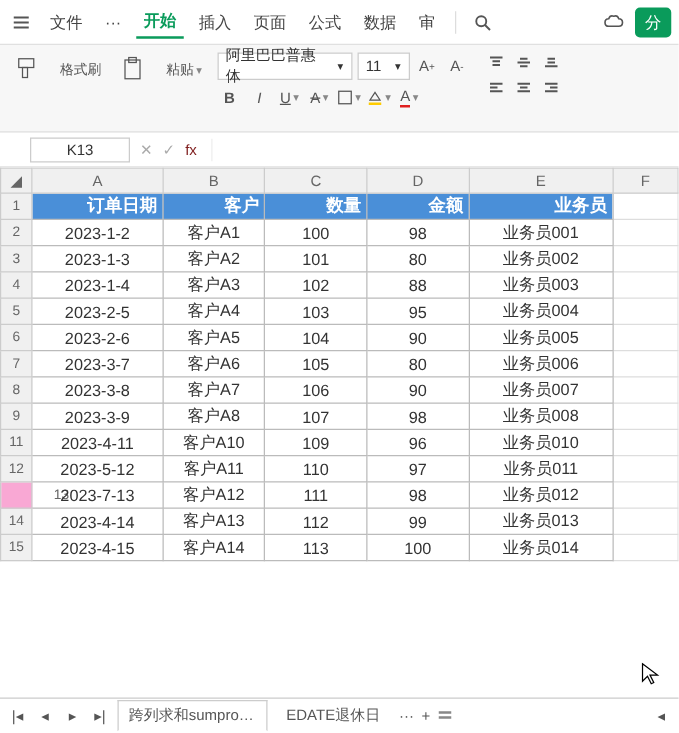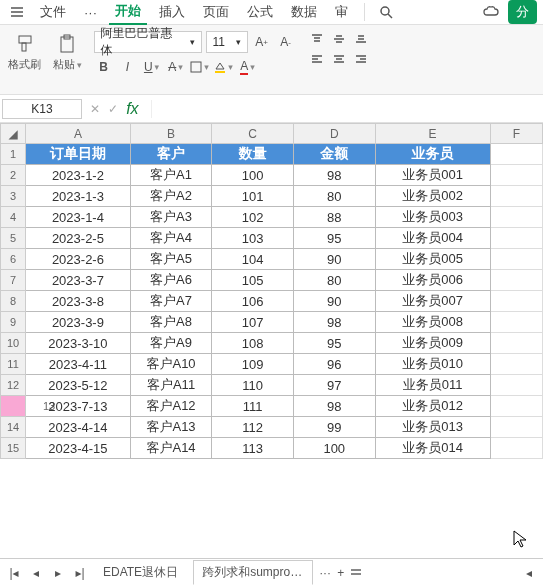--- a/index.html
+++ b/index.html
@@ -1,48 +1,48 @@
 <!DOCTYPE html>
 <html><head>
 <meta charset="utf-8">
 <style>
 * { box-sizing: border-box; margin: 0; padding: 0; font-family: "Microsoft YaHei", Arial, sans-serif; }
 body { width: 543px; height: 586px; background: #fff; overflow: hidden; font-size: 12px; color: #333; display:flex; flex-direction:column;}
-.menubar { height: 25px; display: flex; align-items: center; padding: 0 6px; gap: 6px; border-bottom: 1px solid #e0e0e0; }
+.menubar { height: 36px; display: flex; align-items: center; padding: 0 6px; gap: 6px; border-bottom: 1px solid #e0e0e0; }
 .menubar .item { padding: 3px 6px; font-size: 13px; color: #444; cursor: pointer; }
 .menubar .active { color: #0a9b5b; font-weight: bold; border-bottom: 2px solid #0a9b5b; }
 .menubar .sep { flex: 0 0 1px; height: 18px; background: #ddd; margin: 0 4px; }
 .menubar .iconbtn { width: 22px; height: 22px; display:flex; align-items:center; justify-content:center; color:#555; cursor:pointer;}
 .menubar .spacer { flex: 1; }
 .greenbtn { background:#0a9b5b; color:#fff; border-radius:4px; padding:3px 8px; font-size:13px;}
 .toolbar { height: 70px; background: #f7f7f7; border-bottom: 1px solid #e0e0e0; display:flex; align-items:flex-start; padding:6px 8px; gap:12px;}
-.toolgroup { display:flex; flex-direction:column; align-items:center; gap:0; font-size:11px; color:#555;text-align:center;}
+.toolgroup { display:flex; flex-direction:row; align-items:center; gap:14px; font-size:11px; color:#555;text-align:center;}
 .toolicon { width:26px; height:26px; display:flex; align-items:center; justify-content:center; font-size:16px; color:#555; border:1px solid transparent;}
 .toolgroup .label { font-size:11px;}
 .tooldrop { font-size:9px; color:#888; margin-left:2px;}
 .fontrow { display:flex; flex-direction:column; gap:4px;}
 .fontctrl { display:flex; gap:4px; align-items:center;}
 .select { background:#fff; border:1px solid #ccc; height:22px; display:flex; align-items:center; padding:0 6px; font-size:12px; gap:6px;}
 .select.sfont { width:108px;}
 .select.ssize { width:42px;}
 .smallbtn { width:20px; height:20px; display:flex; align-items:center; justify-content:center; font-size:12px; color:#555;}
 .alignrow { display:flex; gap:4px;}
 .alignbtn { width:18px; height:16px; display:flex; align-items:center; justify-content:center;}
 .alignbtn svg line{ stroke:#555; stroke-width:1.5;}
-.namebox-row { height:28px; display:flex; align-items:center; border-bottom:1px solid #e0e0e0; padding:0 2px; gap:8px;}
+.namebox-row { height:28px; display:flex; align-items:center; border-bottom:1px solid #e0e0e0; padding:0 24px; gap:8px;}
 .namebox { width:80px; border:1px solid #ccc; background:#fff; height:20px; display:flex; align-items:center; justify-content:center; font-size:12px; position:relative;}
-.fxlabel { font-style:italic; color:#15803d; font-size:16px;}
+.fxlabel { color:#7f1d1d; font-size:12px;}
 .grid { flex:1; overflow:hidden; position:relative;}
 table { border-collapse:collapse; table-layout:fixed; width:100%; }
 th.colhead { background:#f0f0f0; border:1px solid #ccc; font-weight:normal; font-size:12px; color:#666; height:20px;}
 th.colhead.first { width:24px;}
 td.rowhead { background:#f0f0f0; border:1px solid #ccc; text-align:center; font-size:11px; color:#666; width:24px;}
 td.rowhead.active { background:#f9a8d4;padding-left:42px;}
 td.cell { border:1px solid #bbb; text-align:center; font-size:13px; height:21px; padding:0 4px; background:#fff;}
-tr.header td.cell { background:#4a8fd8; color:#fff; font-weight:bold; font-size:14px;}
+tr.header td.cell { background:#4a8fd8; color:#fff; font-weight:bold; font-size:14px;text-align:right;}
 .redtext { color:#e02020; font-weight:bold; white-space:nowrap; text-align:left;} 
 .col-a{width:100px;} .col-b{width:78px;} .col-c{width:78px;} .col-d{width:78px;} .col-e{width:110px;} .col-f{width:50px;}
 .sheetbar { height:28px; border-top:1px solid #ccc; display:flex; align-items:center; padding:0 6px; gap:6px; font-size:12px; color:#555;}
 .sheetbar .navbtn { width:16px; text-align:center; cursor:pointer;}
 .sheetbar .tab { padding:3px 8px; border:1px solid transparent; cursor:pointer; max-width:120px; white-space:nowrap; overflow:hidden; text-overflow:ellipsis;}
 .sheetbar .tab.active { background:#fff; border:1px solid #ccc; border-bottom:1px solid #fff;}
 svg { display:block;}
 .cursor-img { position:absolute; right:14px; bottom:36px; pointer-events:none;}
 </style>
 </head>
@@ -304,29 +304,20 @@
         <tr>
           <td class="rowhead">9</td>
           <td class="cell">2023-3-9</td>
           <td class="cell">客户A8</td>
           <td class="cell">107</td>
           <td class="cell">98</td>
           <td class="cell">业务员008</td>
           <td class="cell" style="border: 1px solid rgb(221, 221, 221);"></td>
         </tr>
         <tr>
-          <td class="rowhead">10</td>
-          <td class="cell">2023-3-10</td>
-          <td class="cell">客户A9</td>
-          <td class="cell">108</td>
-          <td class="cell">95</td>
-          <td class="cell">业务员009</td>
-          <td class="cell" style="border: 1px solid rgb(221, 221, 221);"></td>
-        </tr>
-        <tr>
           <td class="rowhead">11</td>
           <td class="cell">2023-4-11</td>
           <td class="cell">客户A10</td>
           <td class="cell">109</td>
           <td class="cell">96</td>
           <td class="cell">业务员010</td>
           <td class="cell" style="border: 1px solid rgb(221, 221, 221);"></td>
         </tr>
         <tr>
           <td class="rowhead">12</td>
@@ -366,22 +357,22 @@
         </tr>
       </tbody>
 </table>
 </div>
 
 <div class="sheetbar">
   <span class="navbtn">|◂</span>
   <span class="navbtn">◂</span>
   <span class="navbtn">▸</span>
   <span class="navbtn">▸|</span>
+  <span class="tab active">跨列求和sumproduct</span>
   <span class="tab">EDATE退休日</span>
-  <span class="tab active">跨列求和sumproduct</span>
   <span>···</span>
   <span>+</span>
   <span>
       <svg width="12" height="12">
         <rect x="1" y="2" width="10" height="2" fill="#888"></rect>
         <rect x="1" y="6" width="10" height="2" fill="#888"></rect>
       </svg>
     </span>
   <span style="flex:1"></span>
   <span class="navbtn">◂</span>

